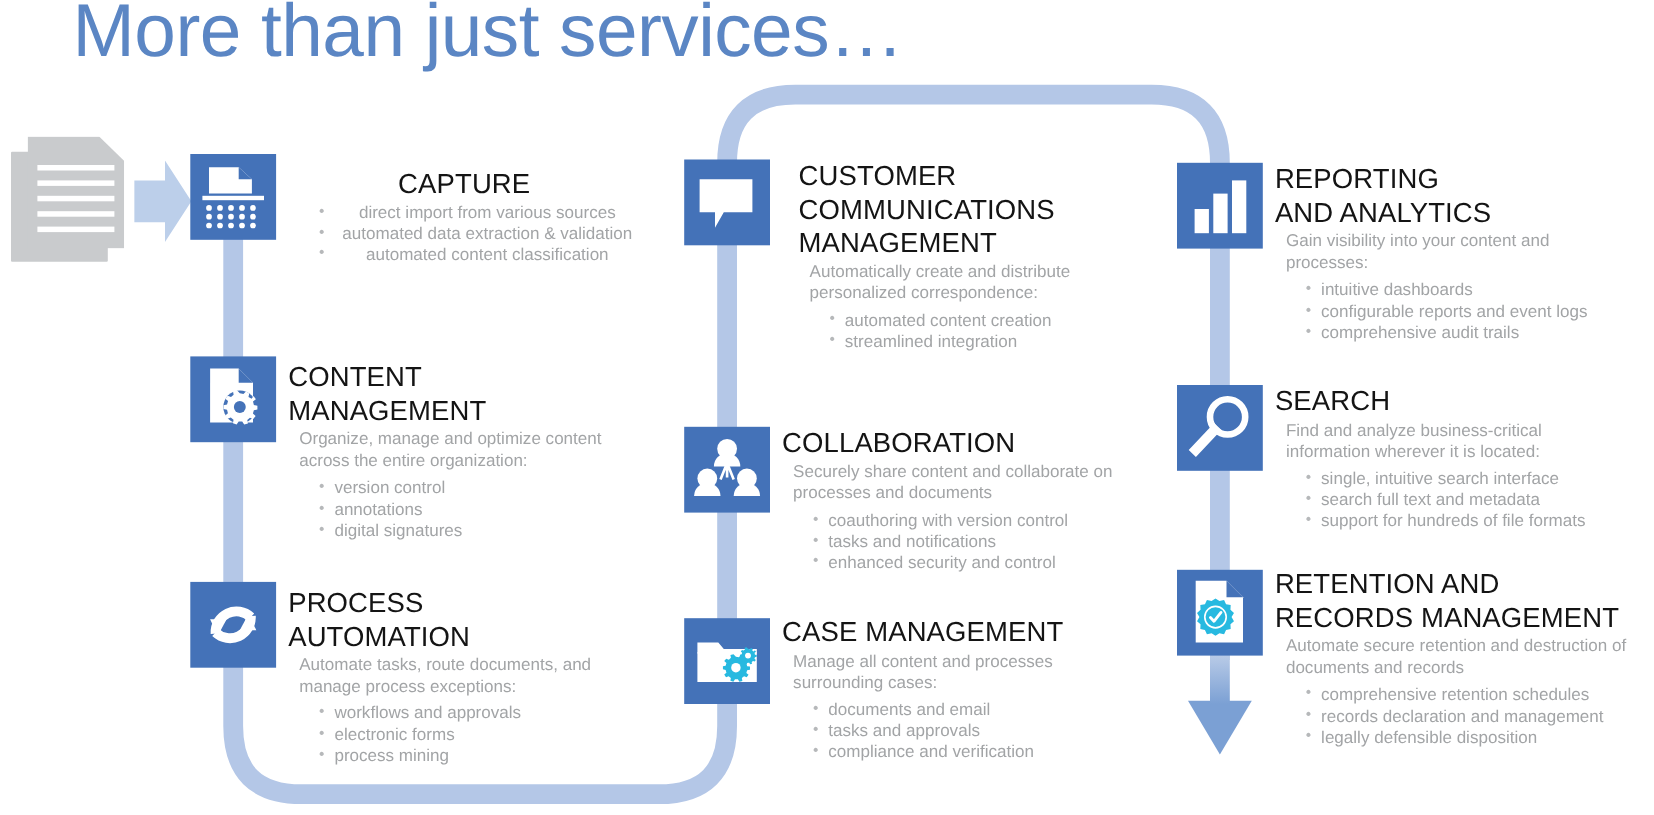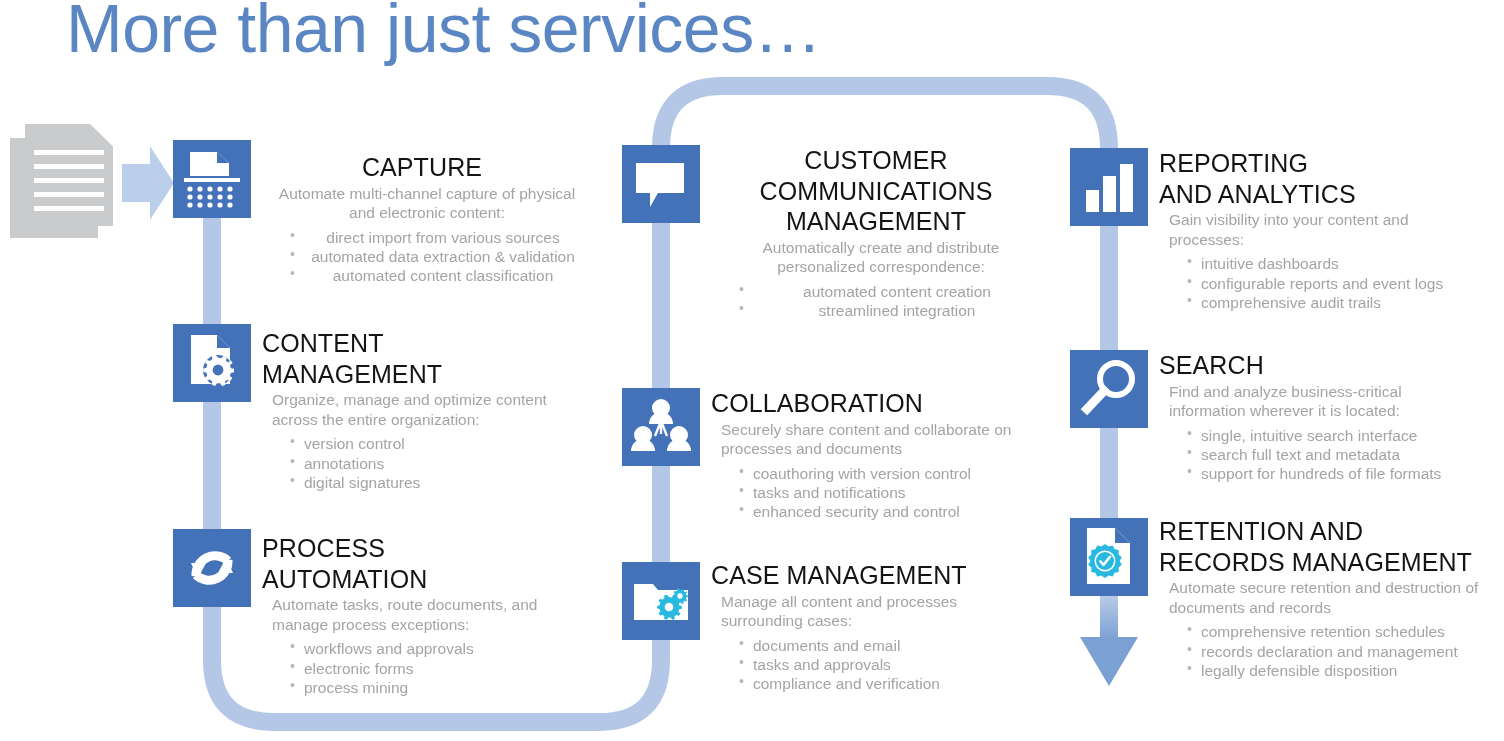--- a/index.html
+++ b/index.html
@@ -121,22 +121,20 @@
           <circle cx="17" cy="65" r="2.6"></circle>
             <circle cx="27" cy="65" r="2.6"></circle>
             <circle cx="37" cy="65" r="2.6"></circle>
             <circle cx="47" cy="65" r="2.6"></circle>
             <circle cx="57" cy="65" r="2.6"></circle>
         </g>
       </svg>
     </div>
     <div class="item-body" style="left:89px;top:12px;width:320px;text-align:center;">
       <div class="item-head">CAPTURE</div>
-      <div class="item-lead">Automate multi-channel capture of physical
-and electronic content:</div>
       <ul class="item-bullets">
         <li>direct import from various sources</li>
         <li>automated data extraction &amp; validation</li>
         <li>automated content classification</li>
       </ul>
     </div>
   </div>
 
   <div class="item" style="left:173px;top:324px;">
     <div class="tile">
@@ -186,21 +184,21 @@
       </ul>
     </div>
   </div>
 
   <div class="item" style="left:622px;top:145px;">
     <div class="tile">
       <svg viewBox="0 0 78 78" xmlns="http://www.w3.org/2000/svg" aria-hidden="true">
         <path d="M14 18 H62 V48 H36 L28 62 L28 48 H14 Z" fill="#ffffff"></path>
       </svg>
     </div>
-    <div class="item-body" style="left:89px;top:0px;width:330px;text-align:center;">
+    <div class="item-body" style="left:104px;top:0px;width:330px;">
       <div class="item-head">CUSTOMER
 COMMUNICATIONS
 MANAGEMENT</div>
       <div class="item-lead">Automatically create and distribute
 personalized correspondence:</div>
       <ul class="item-bullets">
         <li>automated content creation</li>
         <li>streamlined integration</li>
       </ul>
     </div>

